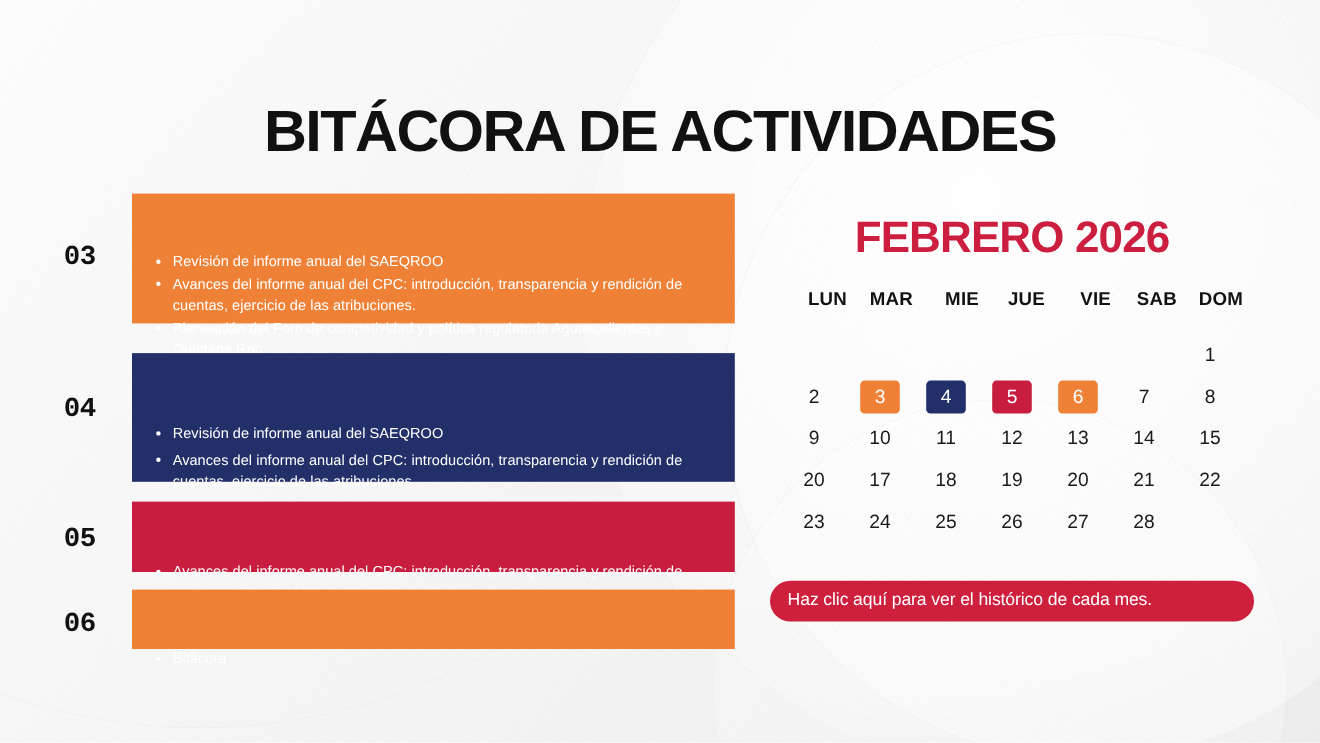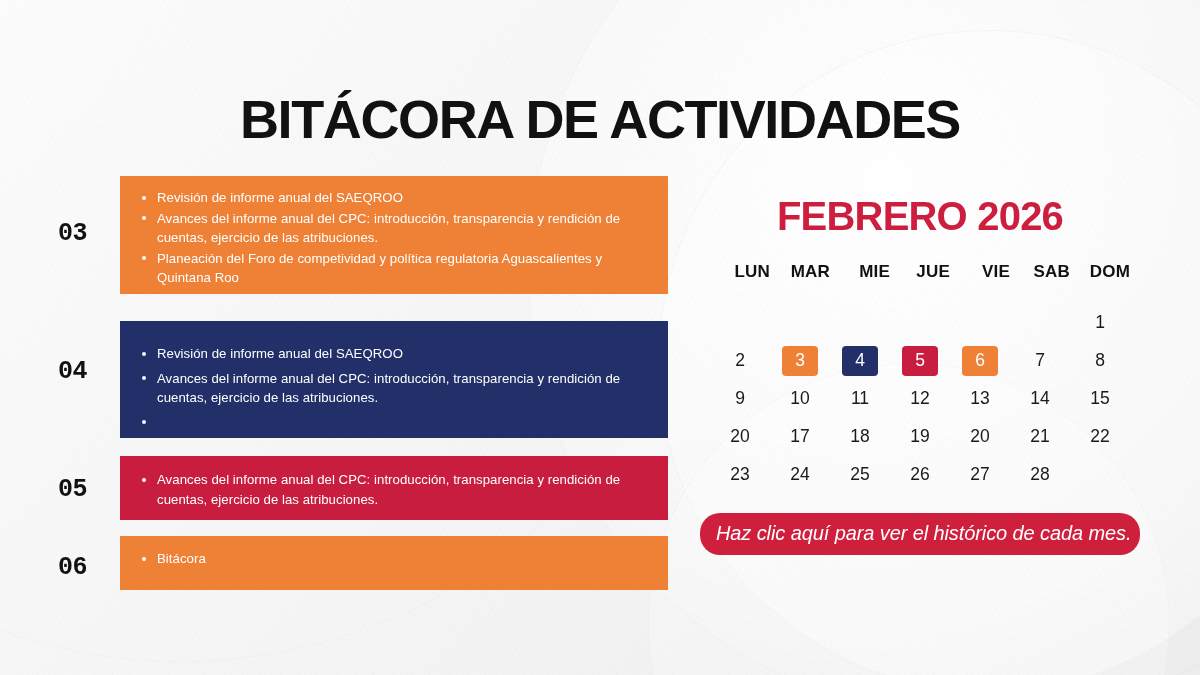--- a/index.html
+++ b/index.html
@@ -112,20 +112,21 @@
     padding: 0;
     list-style: none;
   }
   .bullets li {
     position: relative;
     padding-left: 21px;
     font-size: 13.2px;
     line-height: 19.5px;
     color: #ffffff;
     letter-spacing: 0.05px;
+    margin-top: 40px;
   }
   .bullets li + li { margin-top: 1px; }
   .bullets li .dot {
     position: absolute;
     left: 6px;
     top: 7.5px;
     width: 4px;
     height: 4px;
     border-radius: 50%;
     background: #ffffff;
@@ -198,28 +199,27 @@
     color: #ffffff;
     font-weight: 400;
     border-radius: 4px;
     padding: 6px 0 7px 0;
     width: 36px;
     min-width: 36px;
   }
   .cal-cell.empty .cal-day { visibility: hidden; }
 
   .cta {
-    margin: 19px auto 0 auto;
+    margin: 34px auto 0 auto;
     width: 440px;
     box-sizing: border-box;
     padding: 9px 16px 10px 16px;
     border-radius: 20px;
     color: #ffffff;
-    font-size: 20px;
-    font-style: italic;
+    font-size: 16px;
     font-weight: 400;
     letter-spacing: -0.1px;
     white-space: nowrap;
   }
 </style>
 </head>
 <body>
 
 <div class="slide">
 

